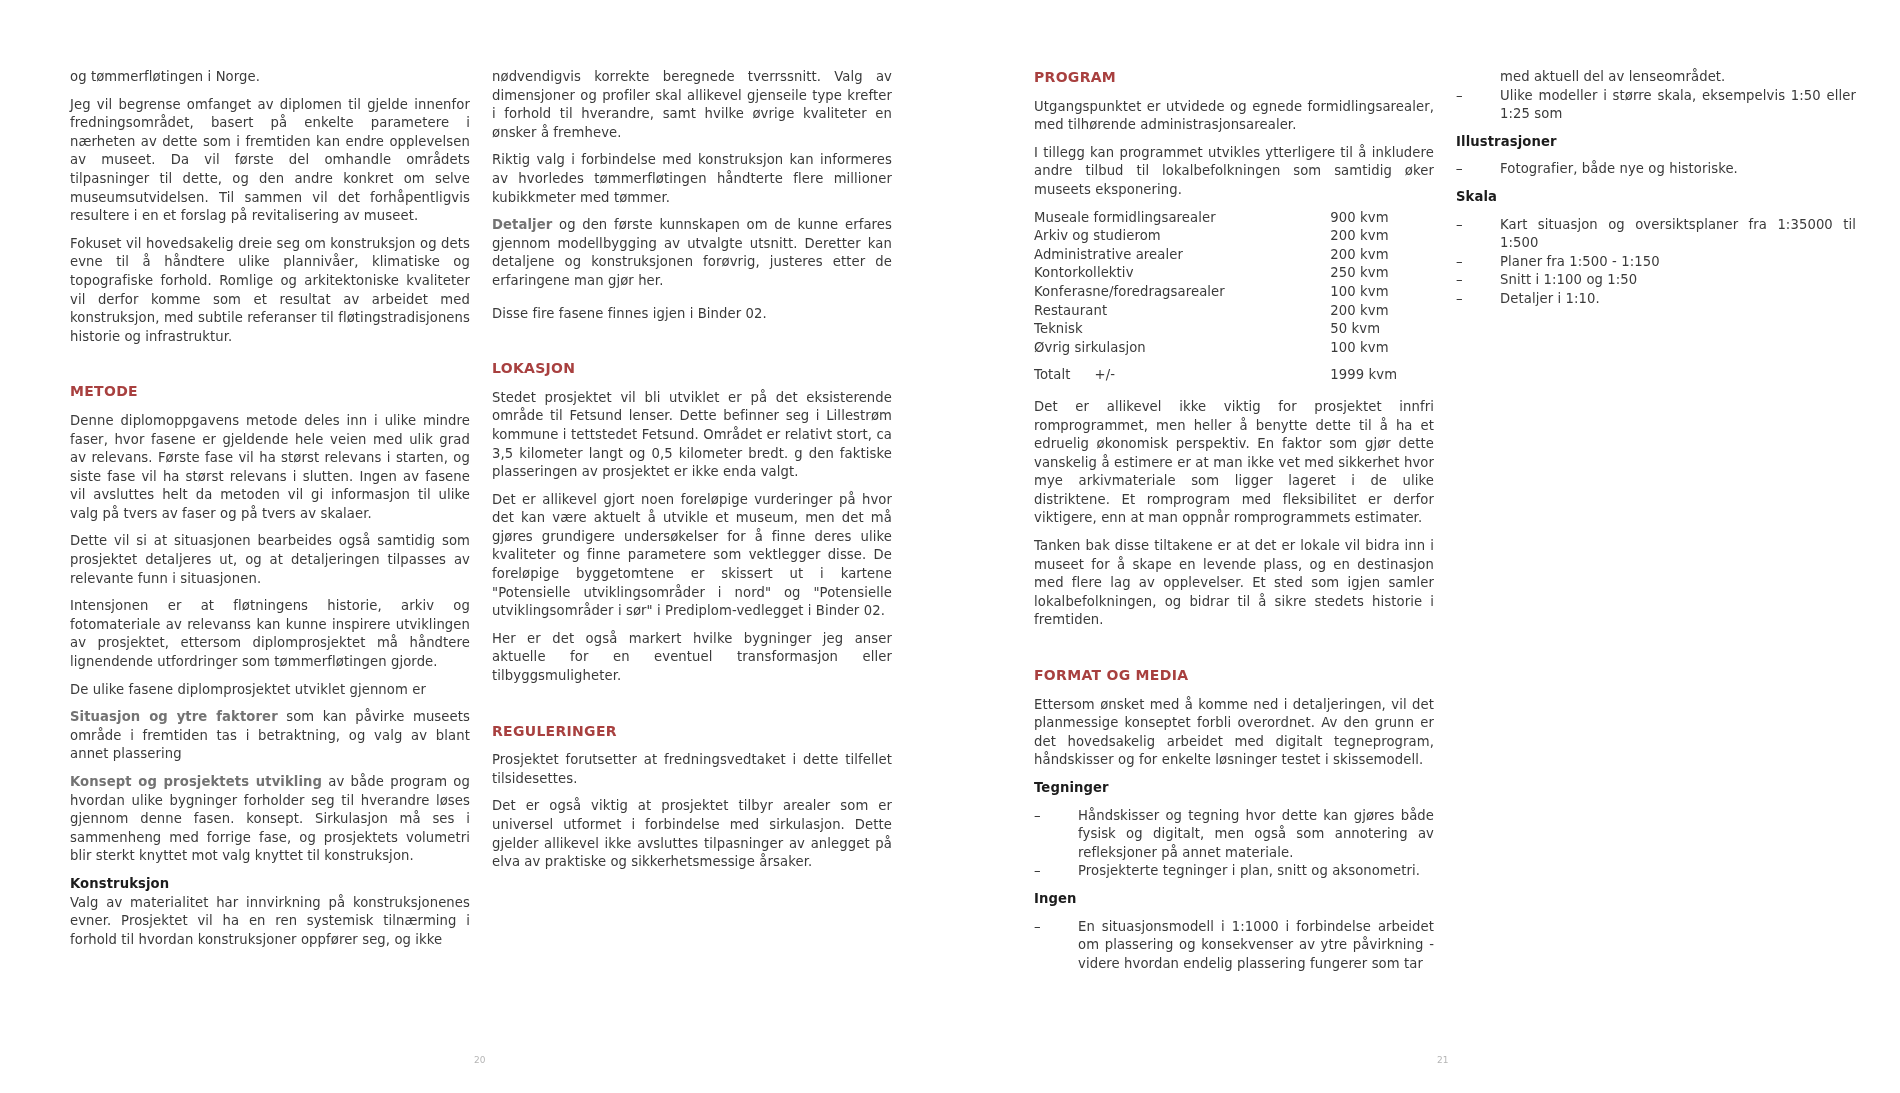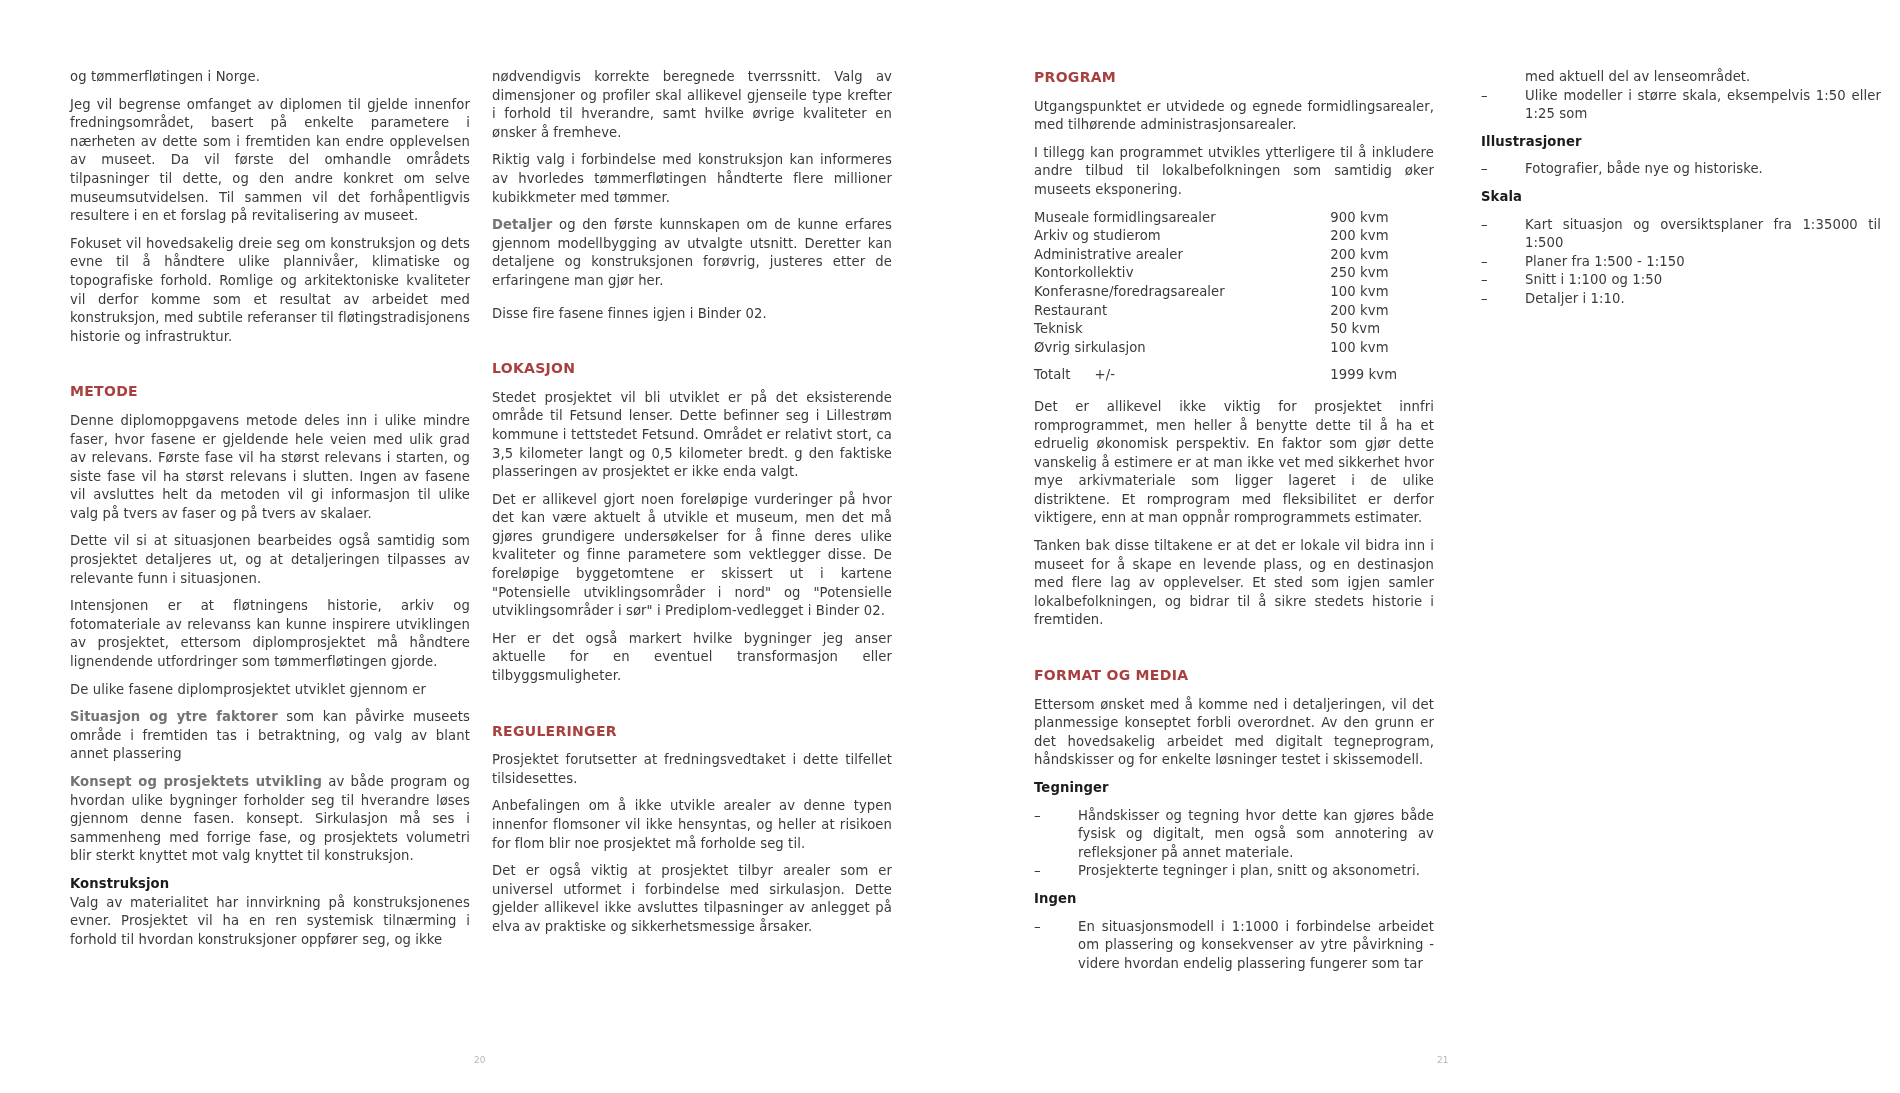--- a/index.html
+++ b/index.html
@@ -10,21 +10,21 @@
     }
     .col {
       position: absolute; top: 68px; width: 400px;
       font-size: 13.2px; line-height: 18.6px; letter-spacing: 0.1px;
     }
     .col p { margin: 0 0 9px 0; text-align: justify; }
     .col p.last-left { text-align: left; }
     #col1 { left: 70px; }
     #col2 { left: 492px; }
     #col3 { left: 1034px; }
-    #col4 { left: 1456px; margin-left: 25px; }
+    #col4 { left: 1456px; }
     h2.sec {
       font-family: "DejaVu Sans", sans-serif;
       font-weight: bold; font-size: 14px; letter-spacing: 0.3px;
       color: #a8403f; margin: 0 0 11px 0;
     }
     .gap-big { height: 27px; }
     b.lead { color: #737373; font-weight: bold; }
     .sub {
       font-weight: bold; color: #1c1c1c; margin: 0 0 9px 0; font-size: 13.2px;
     }
@@ -68,21 +68,20 @@
   <p><b class="lead">Detaljer</b><span> og den første kunnskapen om de kunne erfares gjennom modellbygging av utvalgte utsnitt. Deretter kan detaljene og konstruksjonen forøvrig, justeres etter de erfaringene man gjør her.</span></p>
   <p class="last-left" style="margin-top:14px">Disse fire fasene finnes igjen i Binder 02.</p>
   <div class="gap-big"></div>
   <h2 class="sec" style="color: rgb(168, 64, 63);">LOKASJON</h2>
   <p>Stedet prosjektet vil bli utviklet er på det eksisterende område til Fetsund lenser. Dette befinner seg i Lillestrøm kommune i tettstedet Fetsund. Området er relativt stort, ca 3,5 kilometer langt og 0,5 kilometer bredt. g den faktiske plasseringen av prosjektet er ikke enda valgt.</p>
   <p>Det er allikevel gjort noen foreløpige vurderinger på hvor det kan være aktuelt å utvikle et museum, men det må gjøres grundigere undersøkelser for å finne deres ulike kvaliteter og finne parametere som vektlegger disse. De foreløpige byggetomtene er skissert ut i kartene "Potensielle utviklingsområder i nord" og "Potensielle utviklingsområder i sør" i Prediplom-vedlegget i Binder 02.</p>
   <p>Her er det også markert hvilke bygninger jeg anser aktuelle for en eventuel transformasjon eller tilbyggsmuligheter.</p>
   <div class="gap-big"></div>
   <h2 class="sec" style="color: rgb(168, 64, 63);">REGULERINGER</h2>
   <p>Prosjektet forutsetter at fredningsvedtaket i dette tilfellet tilsidesettes.</p>
-  <p>Anbefalingen om å ikke utvikle arealer av denne typen innenfor flomsoner vil ikke hensyntas, og heller at risikoen for flom blir noe prosjektet må forholde seg til.</p>
   <p>Det er også viktig at prosjektet tilbyr arealer som er universel utformet i forbindelse med sirkulasjon. Dette gjelder allikevel ikke avsluttes tilpasninger av anlegget på elva av praktiske og sikkerhetsmessige årsaker.</p>
 </div>
 
 <div id="pn20" class="pageno">20</div>
 
 <div id="col3" class="col">
   <h2 class="sec" style="color: rgb(168, 64, 63);">PROGRAM</h2>
   <p>Utgangspunktet er utvidede og egnede formidlingsarealer, med tilhørende administrasjonsarealer.</p>
   <p>I tillegg kan programmet utvikles ytterligere til å inkludere andre tilbud til lokalbefolkningen som samtidig øker museets eksponering.</p>
   <table class="prog">

